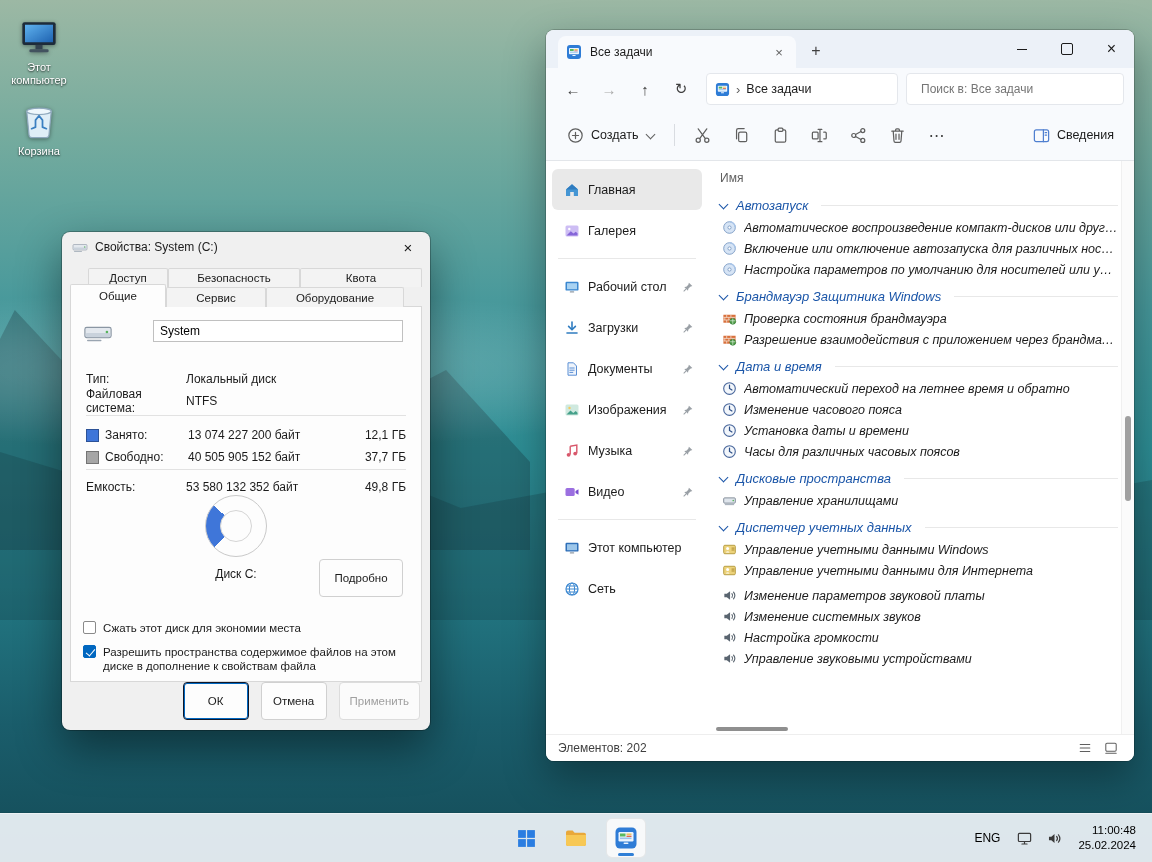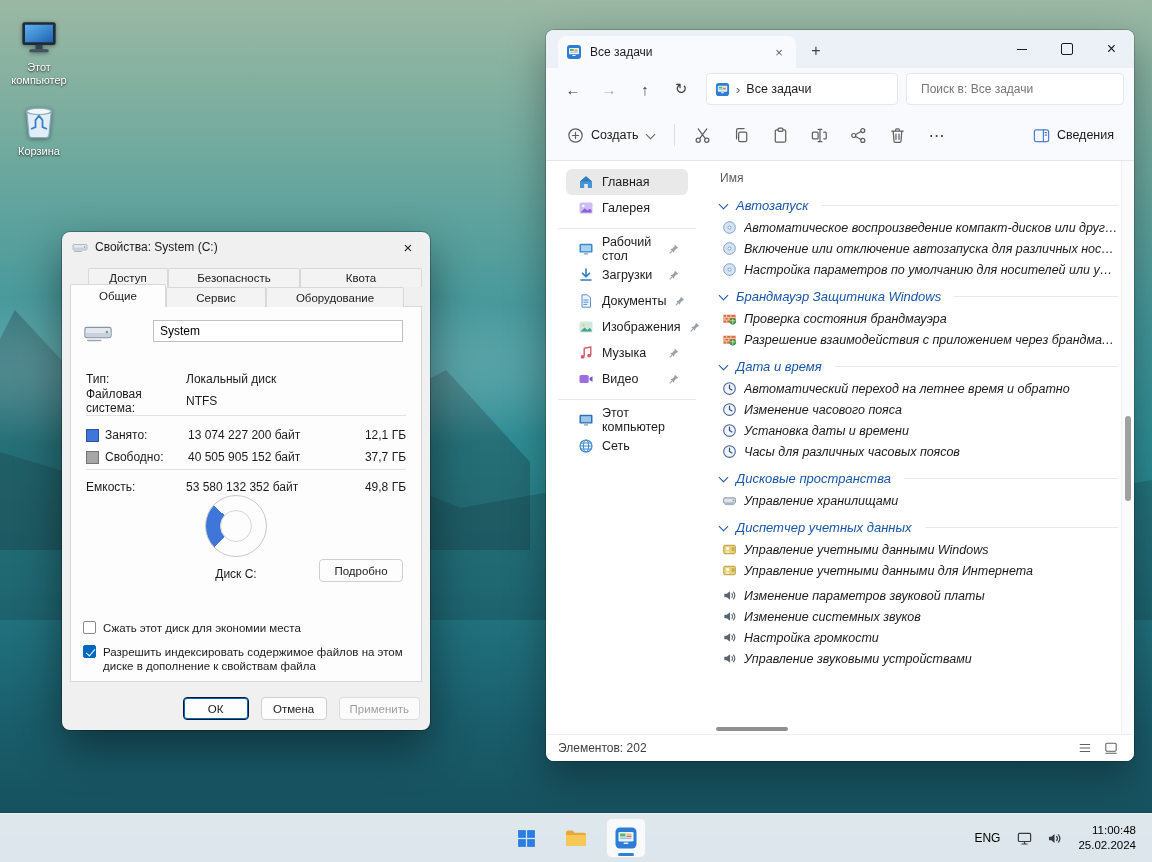--- a/index.html
+++ b/index.html
@@ -48,21 +48,21 @@
   .toolbar{height:50px;background:#f8fafd;border-bottom:1px solid #e3e6ea;display:flex;align-items:center;padding:0 12px;gap:4px;flex:0 0 auto;}
   .tbtn{display:flex;align-items:center;gap:6px;padding:0 8px;height:34px;border-radius:4px;color:#1b1b1b;font-size:12.5px;}
   .tbtn svg{width:19px;height:19px;}
   .tb-sep{width:1px;height:22px;background:#d9dce1;margin:0 6px;}
   .tb-more{font-size:16px;color:#3f3f3f;padding:0 10px;}
   .tb-right{margin-left:auto;}
   .chev{display:inline-block;width:6px;height:6px;border-right:1.4px solid currentColor;border-bottom:1.4px solid currentColor;
     transform:rotate(45deg);margin:-2px 2px 0 2px;}
   .body{flex:1;display:flex;min-height:0;background:#fff;position:relative;}
   .sidebar{width:162px;flex:0 0 auto;padding-top:8px;overflow:hidden;}
-  .sitem{height:26px;display:flex;align-items:center;gap:8px;padding:0 8px 0 12px;font-size:12.5px;color:#1b1b1b;border-radius:6px;margin:0 20px;}
+  .sitem{height:41px;display:flex;align-items:center;gap:8px;padding:0 8px 0 12px;font-size:12.5px;color:#1b1b1b;border-radius:6px;margin:0 6px;}
   .sitem svg{width:16px;height:16px;flex:0 0 auto;}
   .sitem .pin{margin-left:auto;width:12px;height:12px;}
   .sitem.sel{background:#e9e9e9;}
   .sdivider{height:1px;background:#e8e8e8;margin:7px 12px;}
   .main{flex:1;min-width:0;padding:6px 16px 0 10px;overflow:hidden;}
   .colheader{height:22px;display:flex;align-items:center;font-size:12px;color:#5f5f5f;padding-left:2px;}
   .group{margin-top:4px;font-style:italic;}
   .ghead{height:24px;display:flex;align-items:center;gap:7px;color:#1a55a8;font-size:13px;}
   .ghead .grule{flex:1;height:1px;background:#e8e8e8;margin-left:6px;}
   .item{height:21px;display:flex;align-items:center;gap:7px;padding-left:4px;font-size:12.5px;color:#1b1b1b;white-space:nowrap;}
@@ -98,21 +98,21 @@
   .plabel{width:100px;flex:0 0 auto;}
   .pbytes{width:142px;flex:0 0 auto;}
   .psize{margin-left:auto;}
   .sw{width:11px;height:11px;border:1px solid rgba(0,0,0,.3);flex:0 0 auto;margin-right:6px;}
   .slabel{width:83px;flex:0 0 auto;}
   .phr{position:absolute;left:15px;right:15px;height:1px;background:#e2e2e2;}
   .donut{position:absolute;left:134px;top:188px;width:62px;height:62px;border-radius:50%;border:1px solid #c9c9c9;box-sizing:border-box;}
   .donut::after{content:"";position:absolute;left:50%;top:50%;width:30px;height:30px;margin:-16px 0 0 -16px;background:#fdfdfd;
     border-radius:50%;border:1px solid #d5d5d5;}
   .drive-label{position:absolute;left:120px;top:260px;width:90px;text-align:center;font-size:12px;}
-  .btn{min-width:66px;height:23px;background:#fdfdfd;border:1px solid #d0d0d0;border-radius:4px;font-size:11.5px;display:flex;
+  .btn{min-width:66px;height:38px;background:#fdfdfd;border:1px solid #d0d0d0;border-radius:4px;font-size:11.5px;display:flex;
     align-items:center;justify-content:center;color:#1b1b1b;box-sizing:border-box;padding:0 10px;font-family:inherit;}
   .btn.default{border:1px solid #0f172a;box-shadow:inset 0 0 0 1px #0067c0;}
   .btn.disabled{color:#a0a0a0;background:#fbfbfb;border-color:#dcdcdc;}
   .details-btn{position:absolute;left:248px;top:252px;width:84px;}
   .chk{position:absolute;left:12px;right:12px;display:flex;gap:7px;font-size:11.5px;line-height:1.25;align-items:flex-start;}
   #chk1{top:314px;}
   #chk2{top:338px;}
   .box{width:13px;height:13px;border:1px solid #8a8a8a;border-radius:2px;background:#fff;flex:0 0 auto;position:relative;box-sizing:border-box;}
   .box.checked{background:#0067c0;border-color:#0067c0;}
   .box.checked::after{content:"";position:absolute;left:4px;top:1px;width:4px;height:8px;border:solid #fff;border-width:0 1.6px 1.6px 0;transform:rotate(40deg);}
@@ -738,21 +738,21 @@
       <div class="donut" style="background: conic-gradient(from 225deg, rgb(63, 118, 217) 0deg, rgb(63, 118, 217) 87.84deg, rgb(253, 253, 253) 87.84deg, rgb(253, 253, 253) 360deg);"></div>
       <div class="drive-label">Диск C:</div>
       <button class="btn details-btn">Подробно</button>
 
       <div class="chk" id="chk1">
         <span class="box"></span>
         <span>Сжать этот диск для экономии места</span>
       </div>
       <div class="chk" id="chk2">
         <span class="box checked"></span>
-        <span>Разрешить индексировать содержимое файлов на этом диске в дополнение к свойствам файла</span>
+        <span>Разрешить пространства содержимое файлов на этом диске в дополнение к свойствам файла</span>
       </div>
     </div>
     <div class="d-buttons">
       <button class="btn default">ОК</button>
       <button class="btn">Отмена</button>
       <button class="btn disabled">Применить</button>
     </div>
   </div>
 
   <div class="taskbar">

